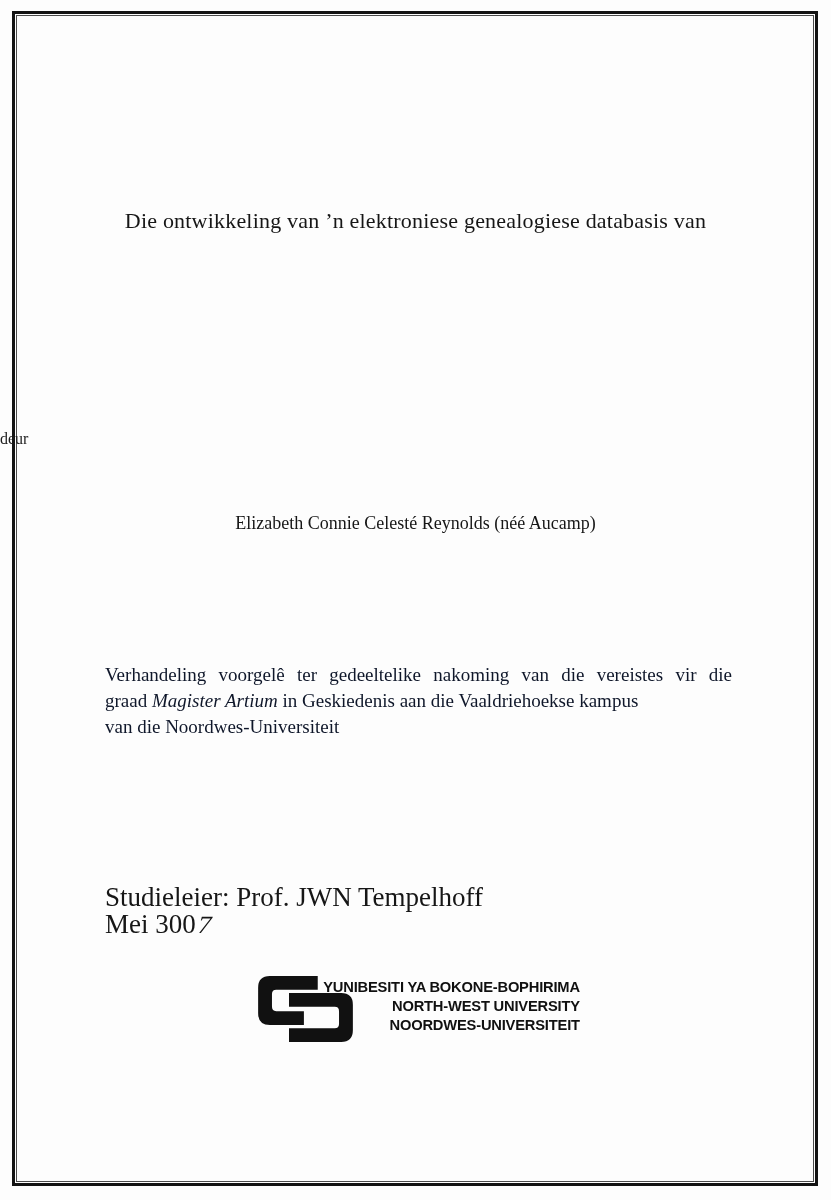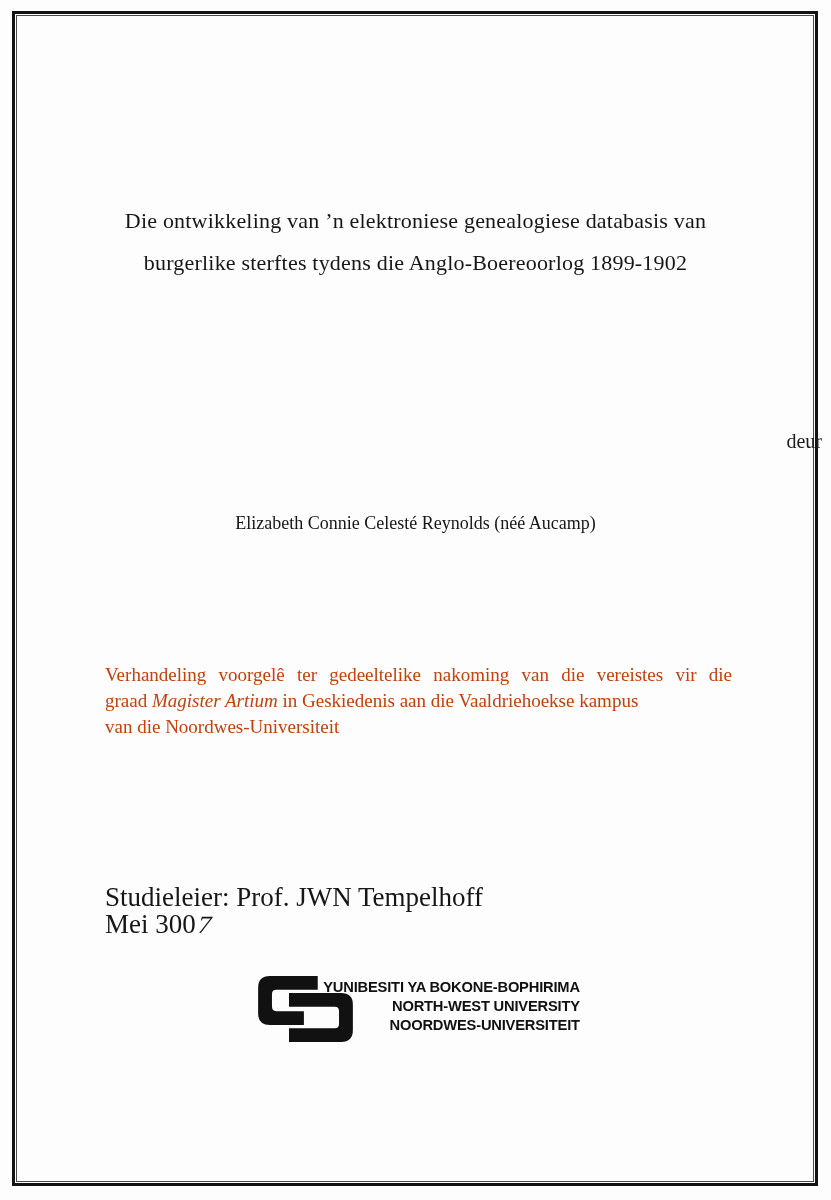--- a/index.html
+++ b/index.html
@@ -34,41 +34,41 @@
     right: 60px;
     text-align: center;
     font-size: 22px;
     line-height: 42px;
     letter-spacing: 0.2px;
     color: #161616;
   }
   .byline {
     position: absolute;
     top: 430px;
-    left: 0; right: 9px;
-    text-align: right;
-    font-size: 20px;
+    left: 0; right: 0;
+    text-align: left;
+    font-size: 16px;
     color: #1d1d1d;
   }
   .author {
     position: absolute;
     top: 513px;
     left: 0; right: 0;
     text-align: center;
     font-size: 18px;
     color: #161616;
   }
   .submission {
     position: absolute;
     top: 662px;
     left: 105px;
     width: 627px;
     font-size: 19px;
     line-height: 26px;
-    color: #c2410c;
+    color: #0f172a;
   }
   .submission .justified {
     text-align: justify;
     text-align-last: justify;
   }
   .submission .italic { font-style: italic; }
   .supervisor-block {
     position: absolute;
     top: 884px;
     left: 105px;
@@ -114,21 +114,20 @@
 <body>
 
 <div class="page">
 
   <div class="frame">
     <div class="frame-inner"></div>
   </div>
 
   <div class="thesis-title">
     <div>Die ontwikkeling van ’n elektroniese genealogiese databasis van</div>
-    <div>burgerlike sterftes tydens die Anglo-Boereoorlog 1899-1902</div>
   </div>
 
   <div class="byline">deur</div>
 
   <div class="author">Elizabeth Connie Celesté Reynolds (néé Aucamp)</div>
 
   <div class="submission">
     <div class="justified">Verhandeling voorgelê ter gedeeltelike nakoming van die vereistes vir die</div>
     <div><span>graad </span><span class="italic">Magister Artium</span><span> in Geskiedenis aan die Vaaldriehoekse kampus</span></div>
     <div>van die Noordwes-Universiteit</div>

